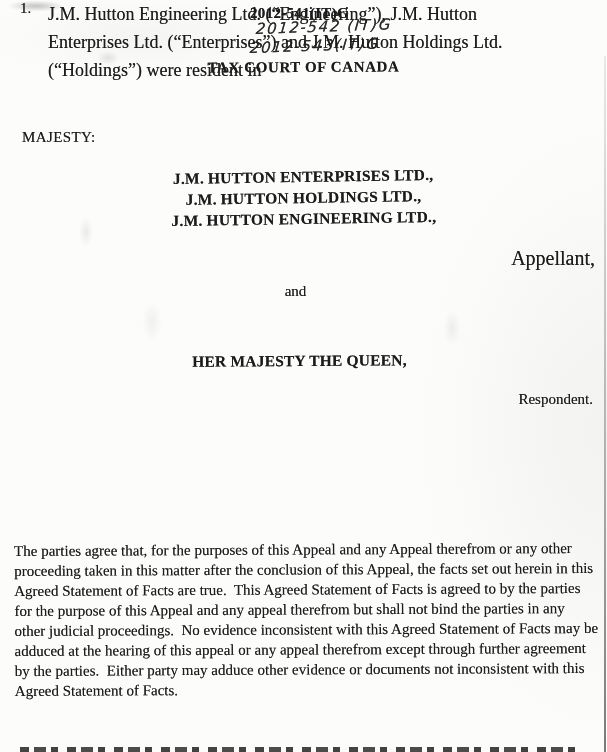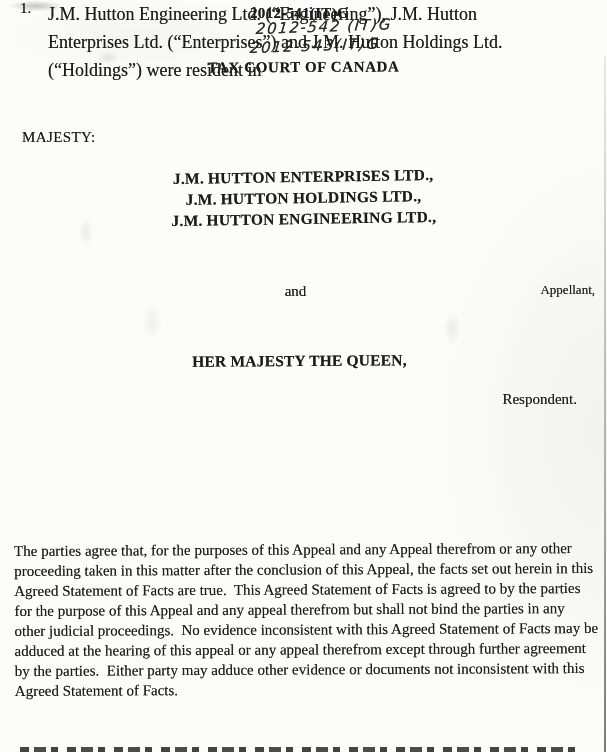--- a/index.html
+++ b/index.html
@@ -54,24 +54,24 @@
     transform-origin: left center;
     text-shadow: 0 0 0.6px rgba(40,40,40,0.8);
   }
   .hand1 { left: 256px; top: 20px; }
   .hand2 { left: 250px; top: 39px; }
 
   .court-title { top: 59px; font-size: 15px; letter-spacing: 0.6px; transform: rotate(-0.3deg); }
   .between { left: 22px; top: 129px; font-size: 15px; letter-spacing: 0.4px; }
 
   .parties { top: 166px; font-size: 15.5px; line-height: 21px; letter-spacing: 0.2px; transform: rotate(-0.9deg); }
-  .appellant { right: 12px; top: 247px; font-size: 13px; text-align: right; margin-top: 35px; }
+  .appellant { right: 12px; top: 247px; font-size: 20px; text-align: right; }
   .and-word { top: 283px; font-size: 15px; transform: translateX(-8px); }
   .queen { top: 352px; font-size: 15.5px; letter-spacing: 0.2px; transform: rotate(-0.4deg) translateX(-4px); }
-  .respondent { right: 30px; top: 391px; font-size: 15px; text-align: right; }
+  .respondent { right: 14px; top: 391px; font-size: 15px; text-align: right; }
 
   .heading-wrap { top: 480px; }
   .heading-text {
     display: inline-block;
     font-weight: bold;
     font-size: 18px;
     letter-spacing: 1.2px;
     border-bottom: 2.5px solid #191919;
     padding: 0 3px 1px 3px;
     transform: rotate(0.5deg);

